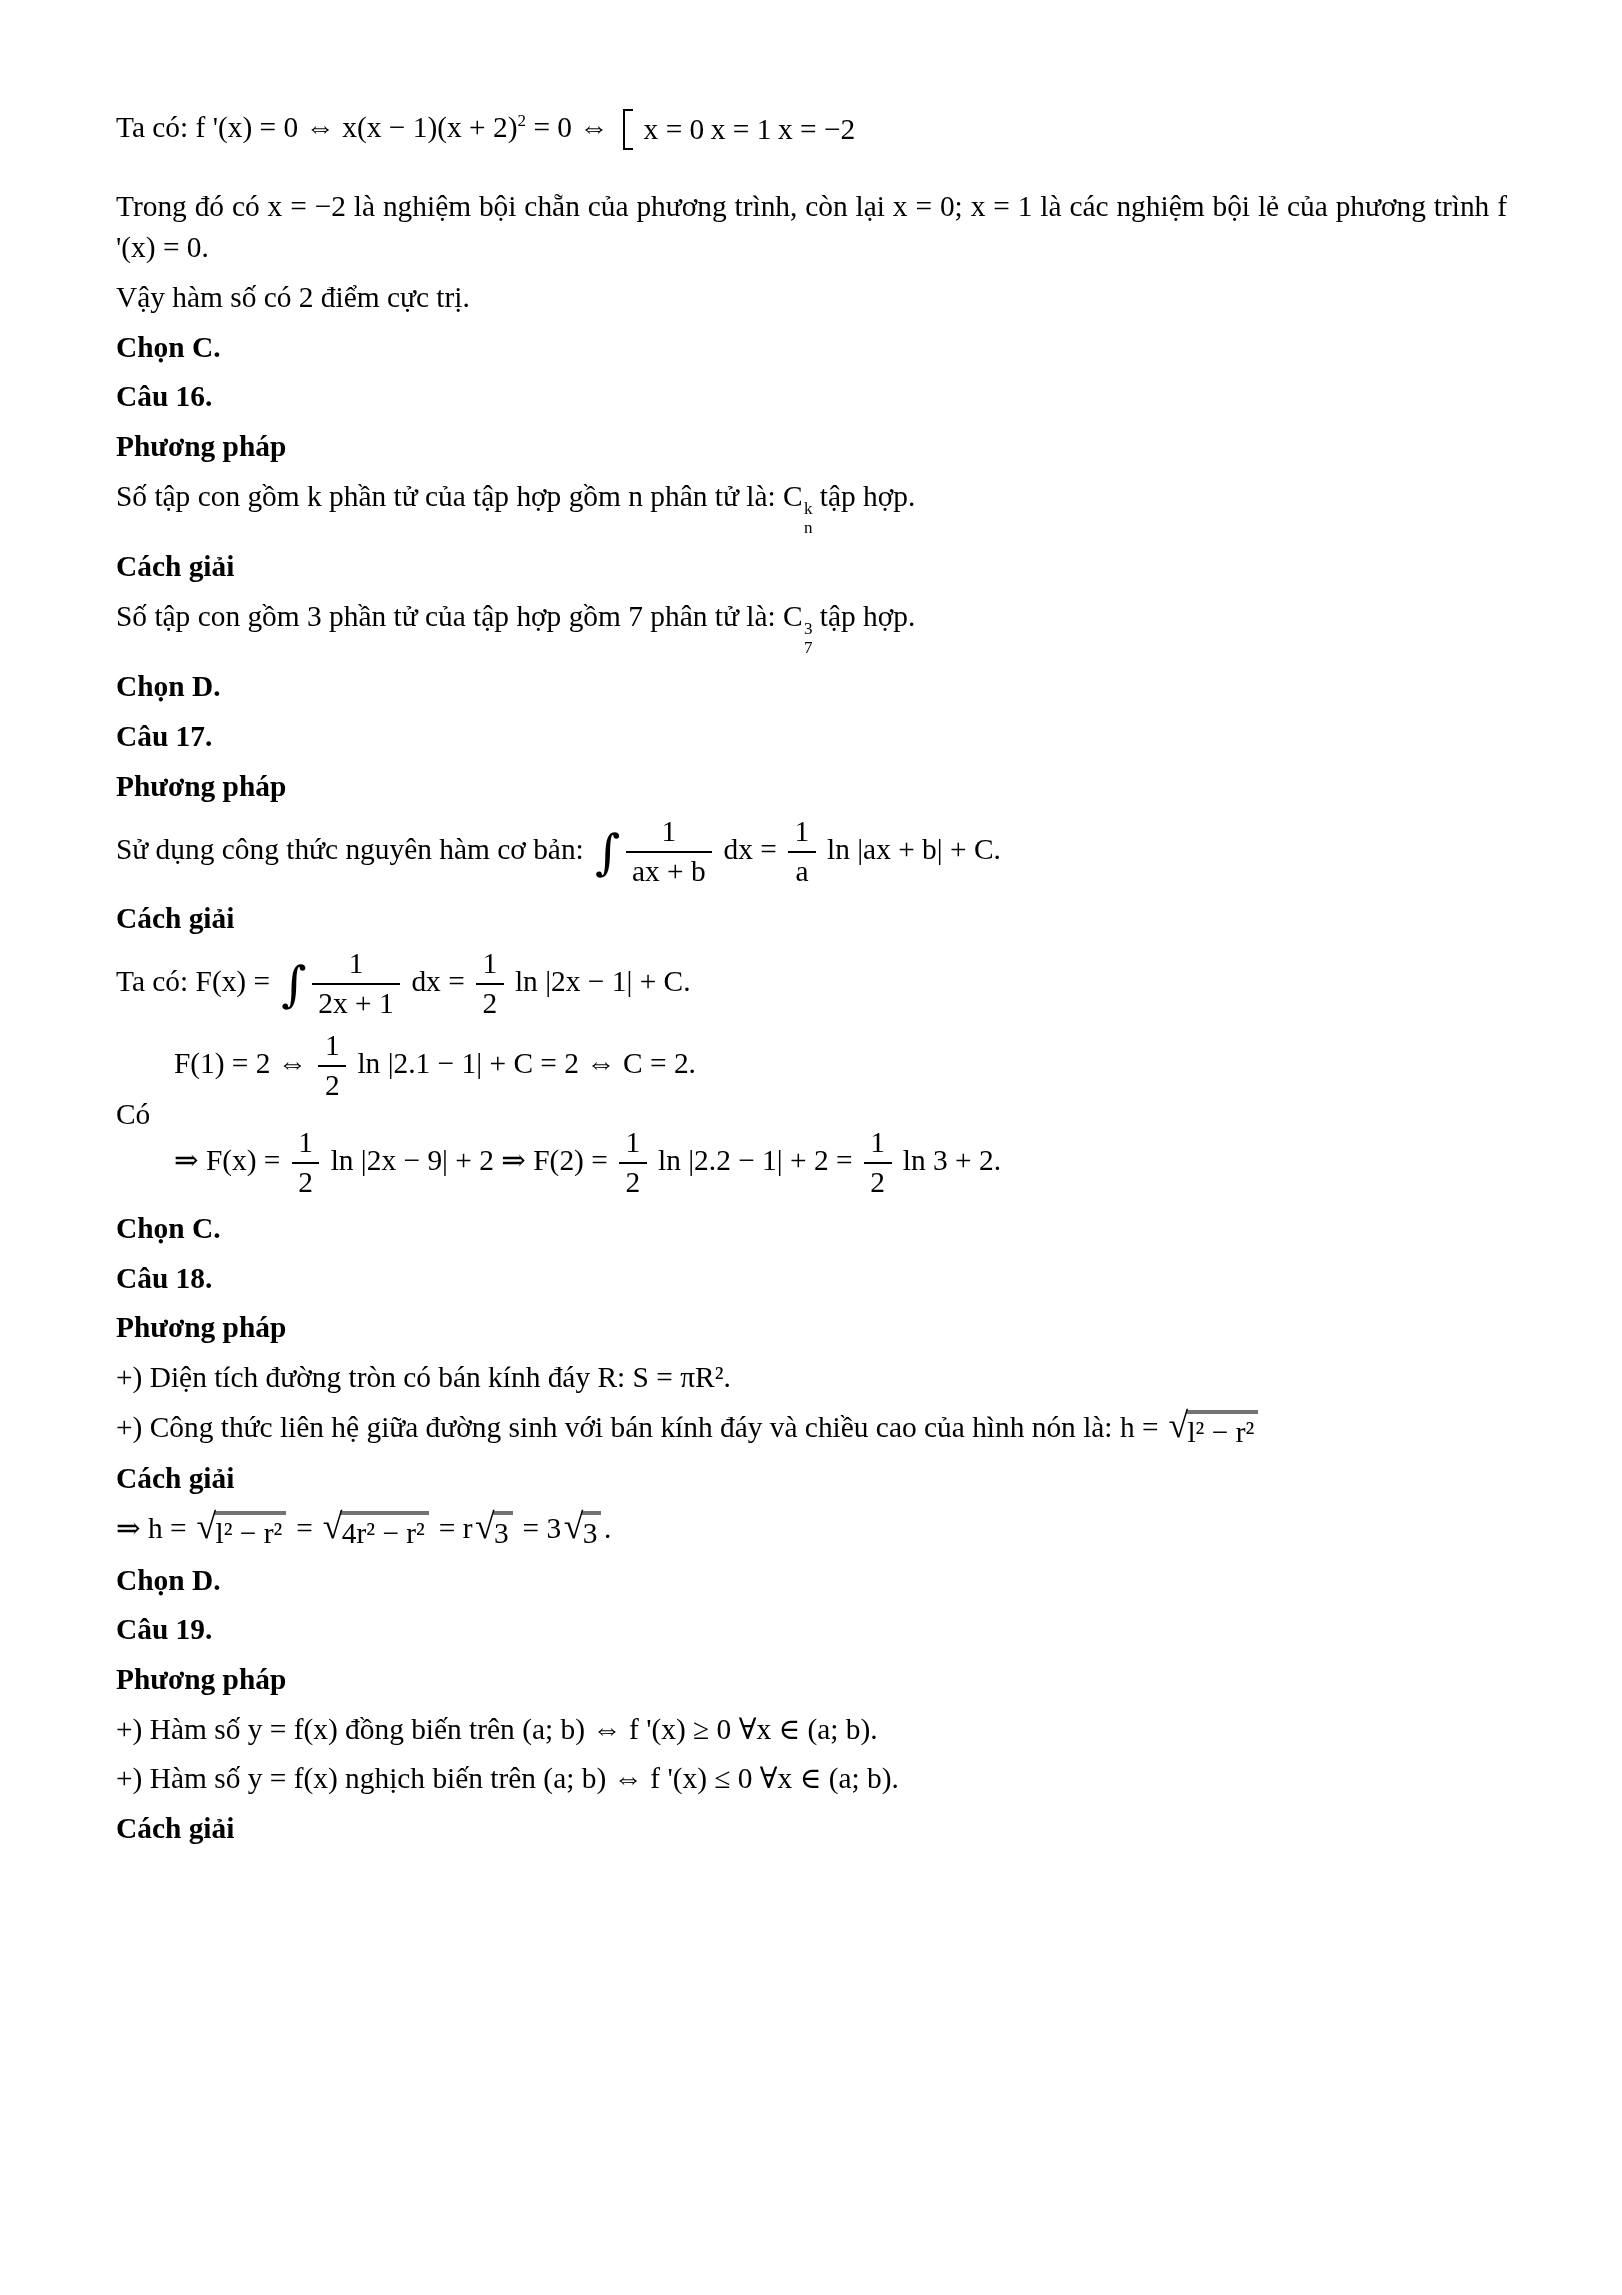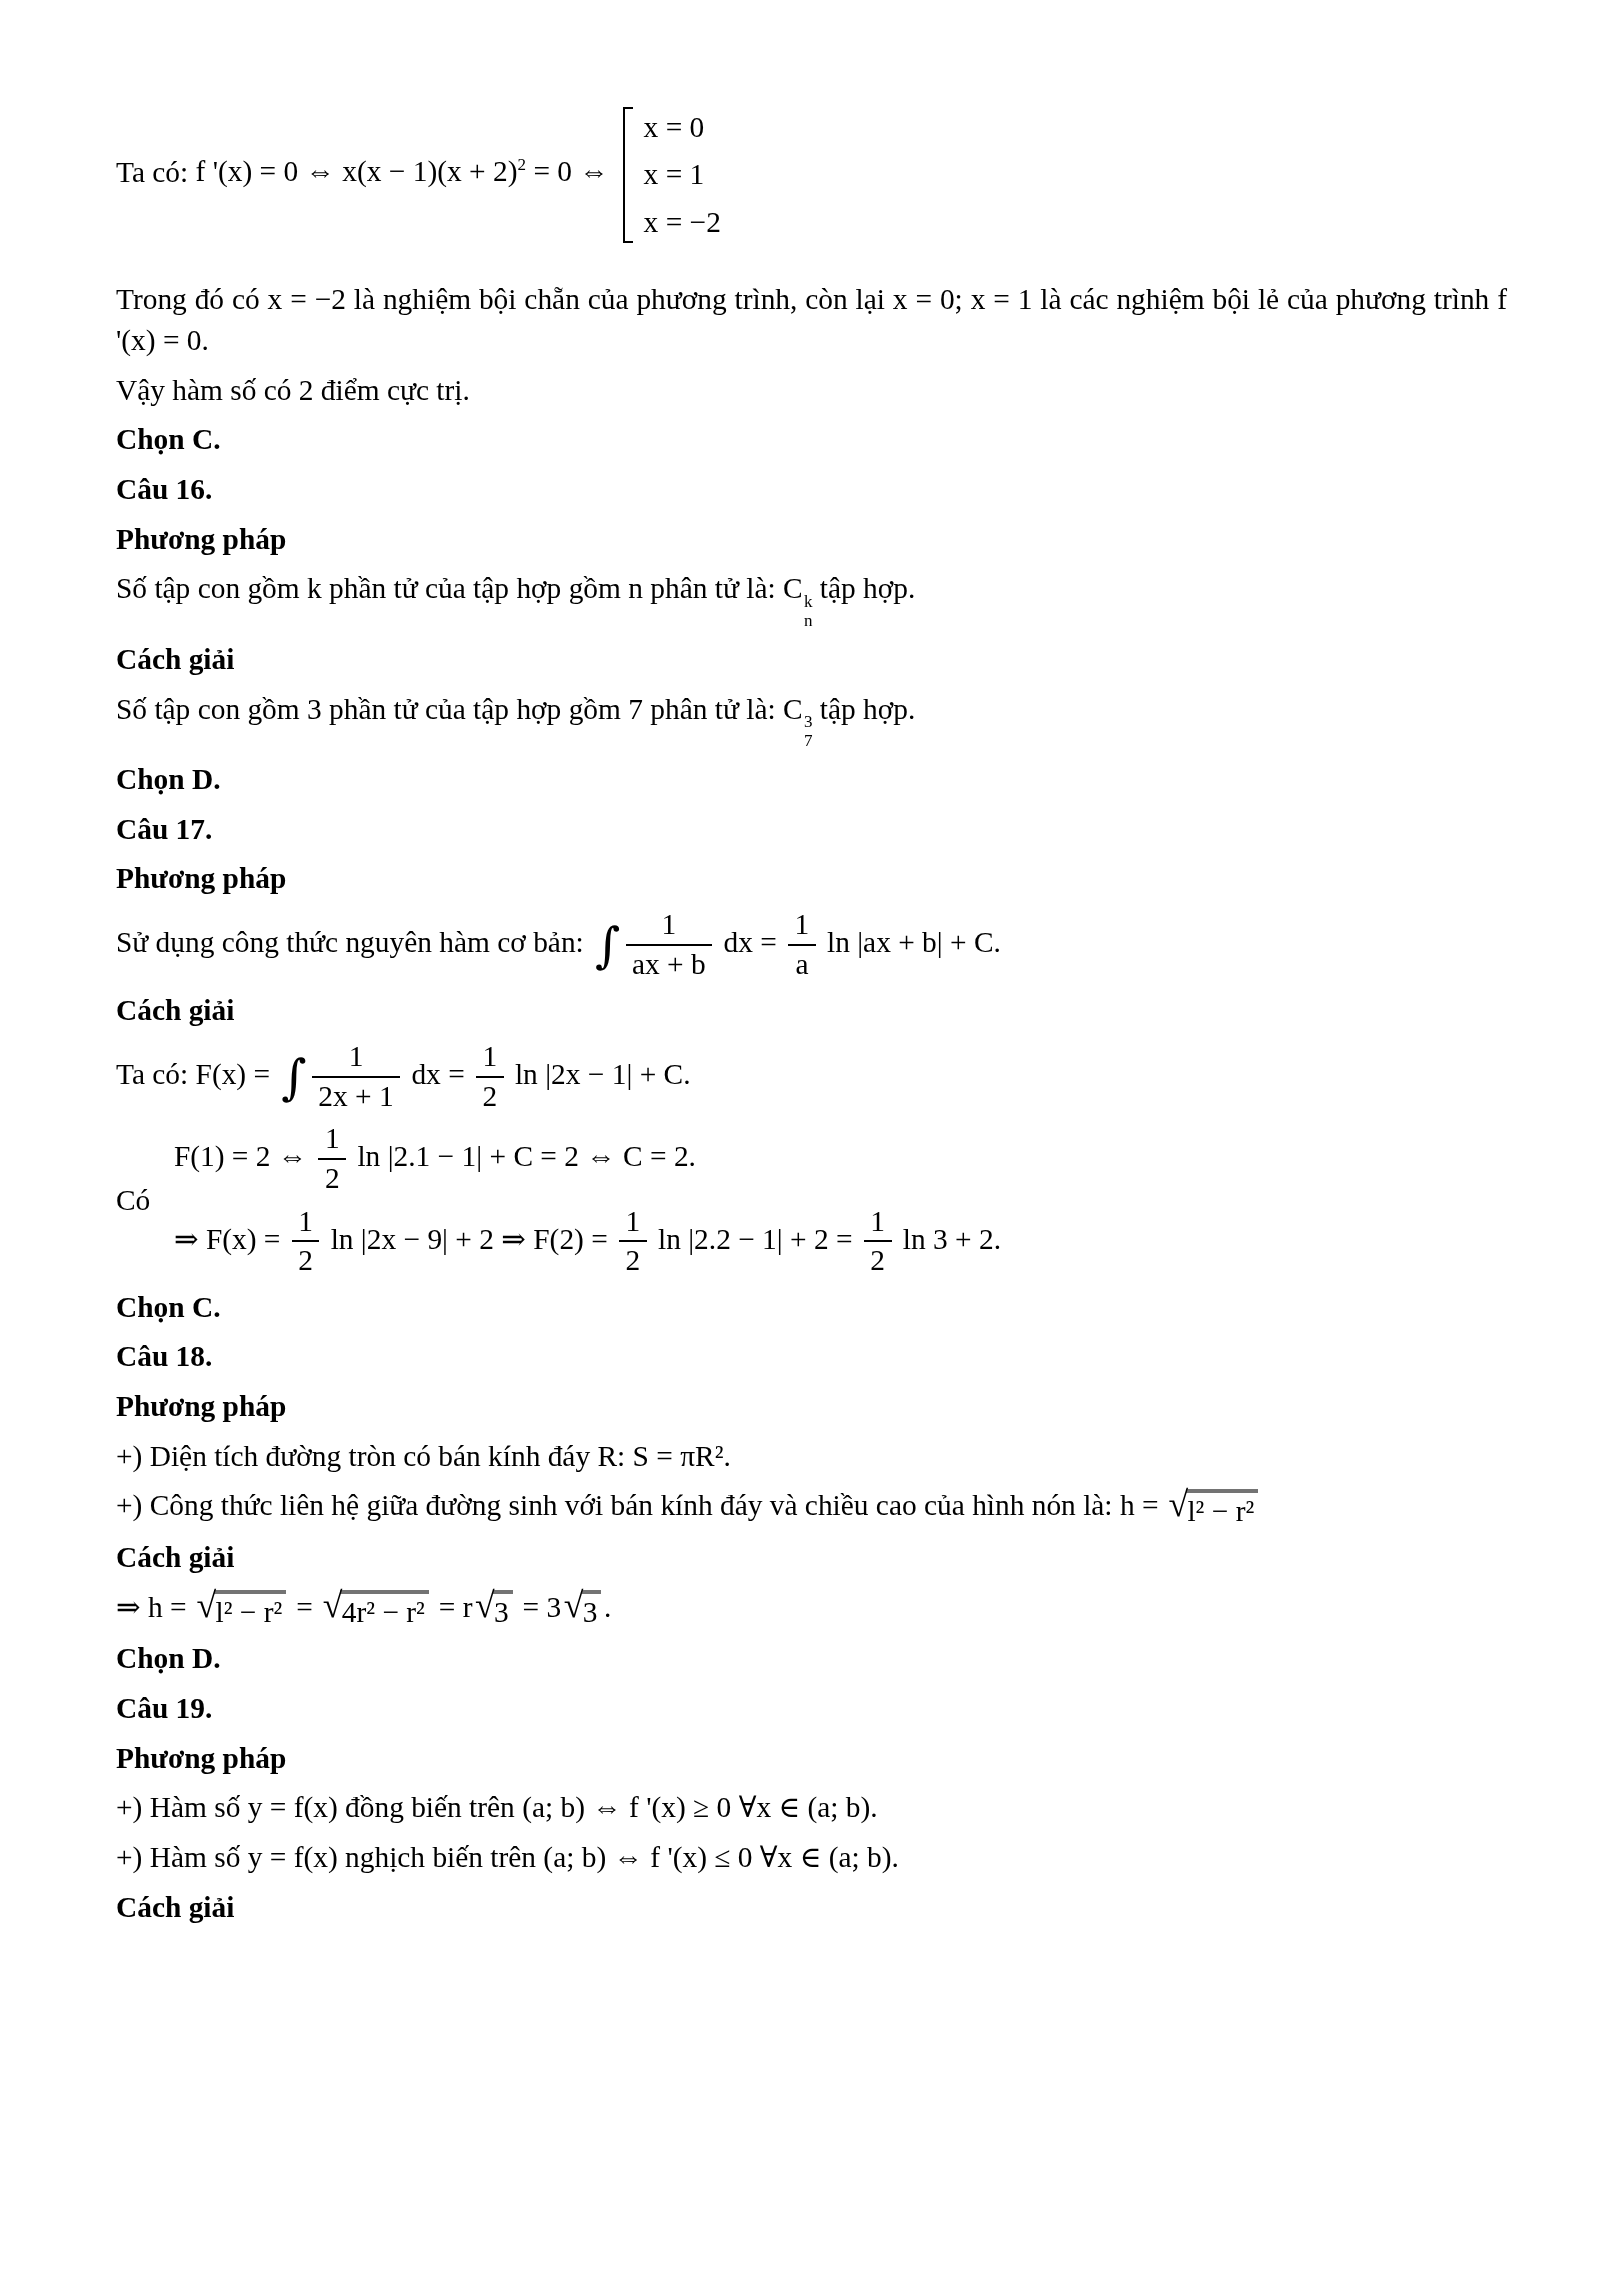--- a/index.html
+++ b/index.html
@@ -28,24 +28,24 @@
                     line-height: 1.15; margin-left: -2px; }
 
   .supsub { display: inline-flex; flex-direction: column; font-size: 0.58em;
             line-height: 1.1; vertical-align: -0.5em; text-align: left; margin-left: 1.3px; }
   sup.exp { font-size: 0.58em; }
   sub.sb  { font-size: 0.58em; }
 
   .cases { display: inline-flex; align-items: center; vertical-align: middle; margin-left: 6.5px; }
   .lbrack { align-self: stretch; width: 10.5px; border-left: 2.6px solid #000;
             border-top: 2.6px solid #000; border-bottom: 2.6px solid #000; margin-right: 10.5px; }
-  .cases .rows { display: flex; flex-direction: column; gap: 6.5px; }
+  .cases .rows { display: flex; flex-direction: row; gap: 6.5px; }
 
   .corow { display: flex; align-items: center; gap: 23.6px; }
-  .costack { display: flex; flex-direction: column; gap: 9px; }
+  .costack { display: flex; flex-direction: column; gap: 23px; }
   .mathline { display: block; }
 </style>
 </head>
 <body>
 
 <div>
 
   <div class="line">
     <span>Ta có:</span>
     <span><span>f '(x) = 0 ⇔ x(x − 1)(x + 2)</span><sup class="exp">2</sup>

